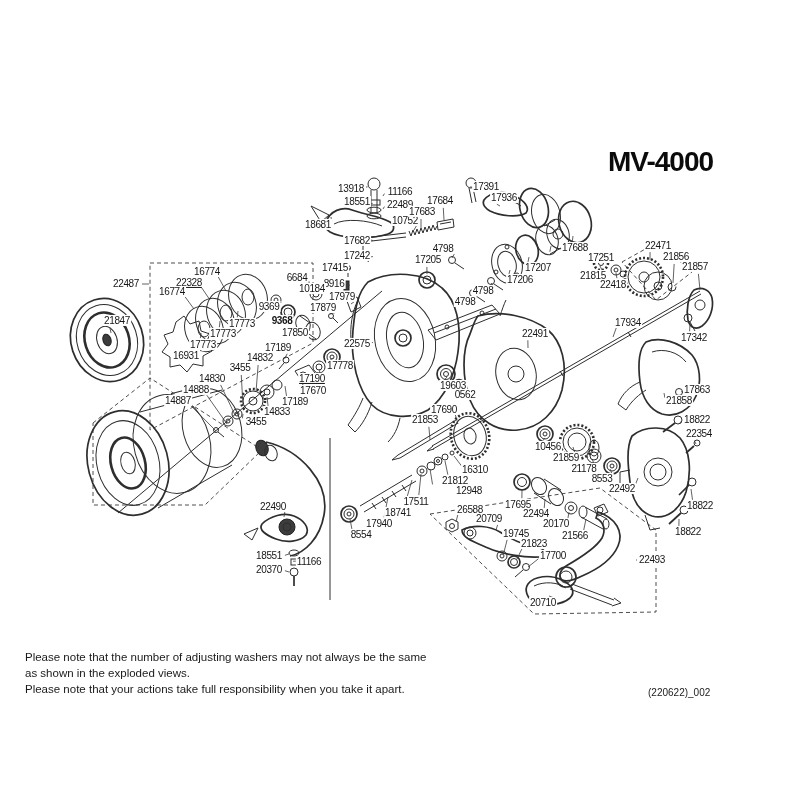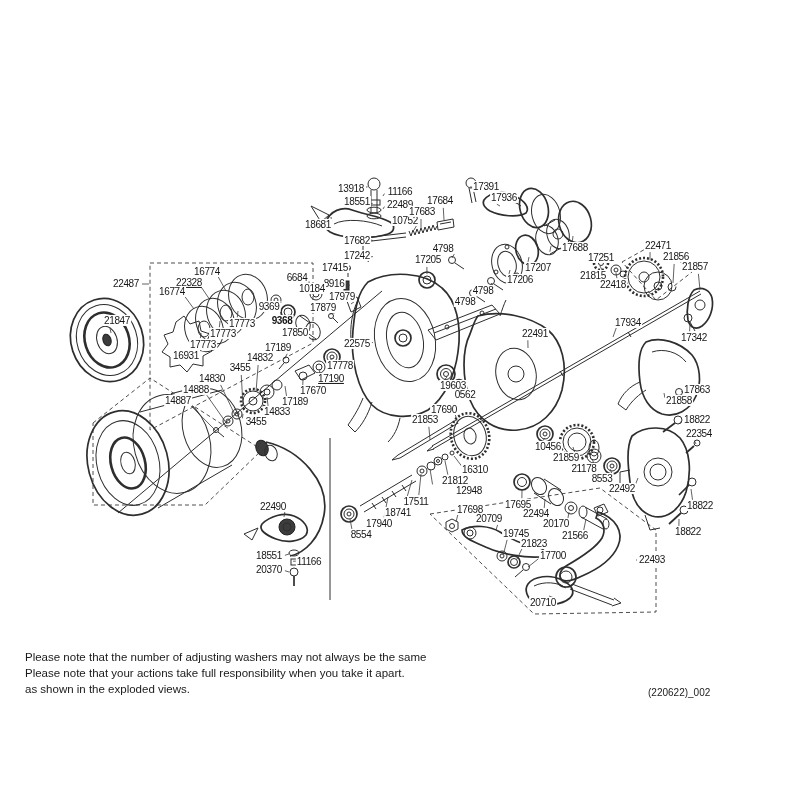--- a/index.html
+++ b/index.html
@@ -426,25 +426,26 @@
         <line x1="567.7568551140398" y1="519.2520392808685" x2="569" y2="512" class="leader"></line>
         <line x1="583.6920204505163" y1="530.1230088999349" x2="586" y2="519" class="leader"></line>
         <line x1="507.1247968603963" y1="539.824352060365" x2="504" y2="552" class="leader"></line>
         <line x1="522.0025943141585" y1="548.6313514596079" x2="517" y2="559" class="leader"></line>
         <line x1="538.3549594812357" y1="558.8191702998621" x2="528" y2="567" class="leader"></line>
         <line x1="553.4126619752955" y1="597.685203783443" x2="549" y2="596" class="leader"></line>
         <line x1="636" y1="560" x2="637" y2="560" class="leader"></line>
       </g>
   </svg>
 
+  <div id="title">MV-4000</div>
 
   <div id="notes">
     <div>Please note that the number of adjusting washers may not always be the same</div>
+    <div>as shown in the exploded views.</div>
     <div>Please note that your actions take full responsibility when you take it apart.</div>
-    <div>as shown in the exploded views.</div>
   </div>
 
   <div id="doccode">(220622)_002</div>
 
   <div id="labels">
       <div class="part-label" style="left: 351px; top: 189px;">13918</div>
       <div class="part-label" style="left: 400px; top: 192px;">11166</div>
       <div class="part-label" style="left: 357px; top: 202px;">18551</div>
       <div class="part-label" style="left: 400px; top: 205px;">22489</div>
       <div class="part-label" style="left: 318px; top: 225px;">18681</div>
@@ -474,21 +475,21 @@
       <div class="part-label" style="left: 223px; top: 334px;">17773</div>
       <div class="part-label" style="left: 203px; top: 345px;">17773</div>
       <div class="part-label" style="left: 186px; top: 356px;">16931</div>
       <div class="part-label" style="left: 278px; top: 348px;">17189</div>
       <div class="part-label" style="left: 260px; top: 358px;">14832</div>
       <div class="part-label" style="left: 240px; top: 368px;">3455</div>
       <div class="part-label" style="left: 212px; top: 379px;">14830</div>
       <div class="part-label" style="left: 196px; top: 390px;">14888</div>
       <div class="part-label" style="left: 178px; top: 401px;">14887</div>
       <div class="part-label" style="left: 340px; top: 366px;">17778</div>
-      <div class="part-label" style="left: 331px; top: 379px; text-decoration: underline;">17190</div>
+      <div class="part-label" style="left: 312px; top: 379px; text-decoration: underline;">17190</div>
       <div class="part-label" style="left: 313px; top: 391px;">17670</div>
       <div class="part-label" style="left: 295px; top: 402px;">17189</div>
       <div class="part-label" style="left: 277px; top: 412px;">14833</div>
       <div class="part-label" style="left: 256px; top: 422px;">3455</div>
       <div class="part-label" style="left: 443px; top: 249px;">4798</div>
       <div class="part-label" style="left: 428px; top: 260px;">17205</div>
       <div class="part-label" style="left: 538px; top: 268px;">17207</div>
       <div class="part-label" style="left: 520px; top: 280px;">17206</div>
       <div class="part-label" style="left: 483px; top: 291px;">4798</div>
       <div class="part-label" style="left: 465px; top: 302px;">4798</div>
@@ -521,21 +522,21 @@
       <div class="part-label" style="left: 455px; top: 481px;">21812</div>
       <div class="part-label" style="left: 438px; top: 491px; margin-left: 31px;">12948</div>
       <div class="part-label" style="left: 416px; top: 502px;">17511</div>
       <div class="part-label" style="left: 398px; top: 513px;">18741</div>
       <div class="part-label" style="left: 379px; top: 524px;">17940</div>
       <div class="part-label" style="left: 361px; top: 535px;">8554</div>
       <div class="part-label" style="left: 273px; top: 507px;">22490</div>
       <div class="part-label" style="left: 269px; top: 556px;">18551</div>
       <div class="part-label" style="left: 309px; top: 562px;">11166</div>
       <div class="part-label" style="left: 269px; top: 570px;">20370</div>
-      <div class="part-label" style="left: 470px; top: 510px;">17698</div>
+      <div class="part-label" style="left: 470px; top: 510px;">26588</div>
       <div class="part-label" style="left: 489px; top: 519px;">20709</div>
       <div class="part-label" style="left: 518px; top: 505px;">17695</div>
       <div class="part-label" style="left: 536px; top: 514px;">22494</div>
       <div class="part-label" style="left: 556px; top: 524px;">20170</div>
       <div class="part-label" style="left: 575px; top: 536px;">21566</div>
       <div class="part-label" style="left: 516px; top: 534px;">19745</div>
       <div class="part-label" style="left: 534px; top: 544px;">21823</div>
       <div class="part-label" style="left: 553px; top: 556px;">17700</div>
       <div class="part-label" style="left: 543px; top: 603px;">20710</div>
       <div class="part-label" style="left: 652px; top: 560px;">22493</div>

